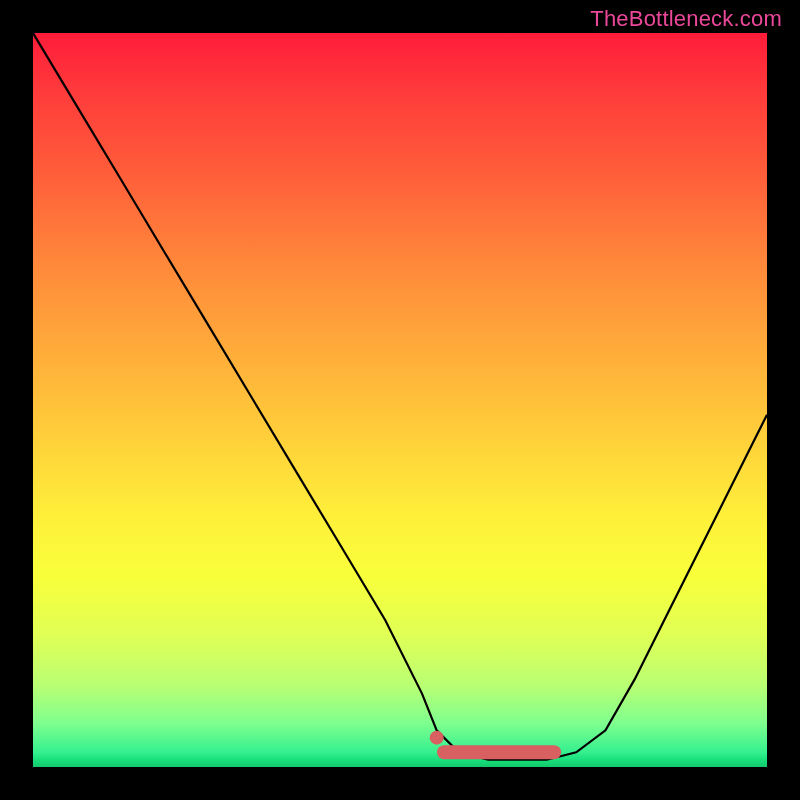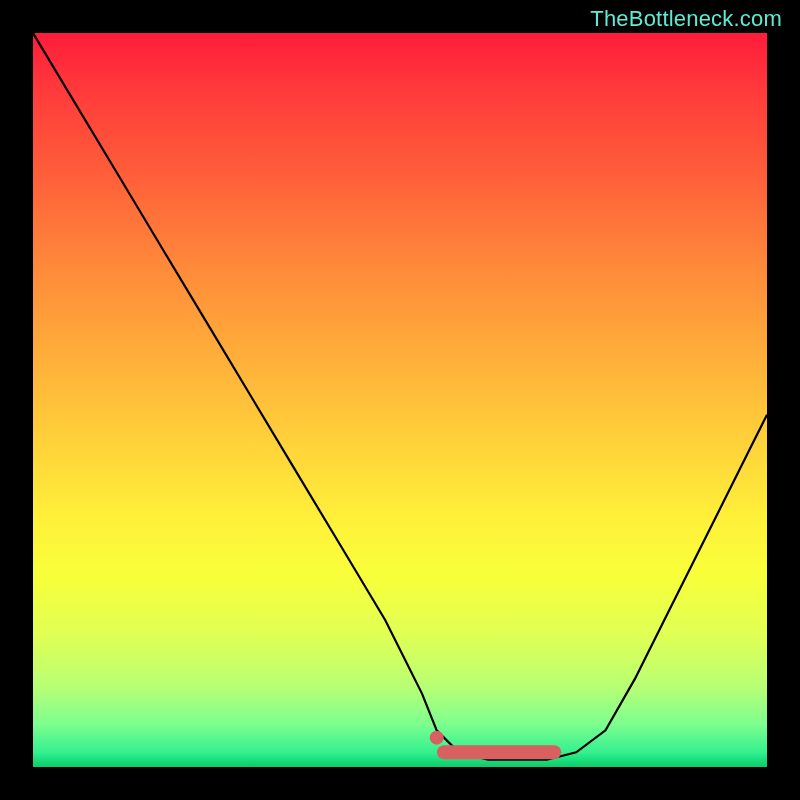--- a/index.html
+++ b/index.html
@@ -8,21 +8,21 @@
     width: 800px;
     height: 800px;
     background: #000;
     position: relative;
     font-family: Arial, sans-serif;
   }
   .watermark {
     position: absolute;
     top: 6px;
     right: 18px;
-    color: #5eead4;
+    color: #ec4899;
     font-size: 22px;
     font-weight: 400;
     letter-spacing: 0.2px;
     z-index: 10;
   }
   .plot-area {
     position: absolute;
     left: 33px;
     top: 33px;
     width: 734px;

